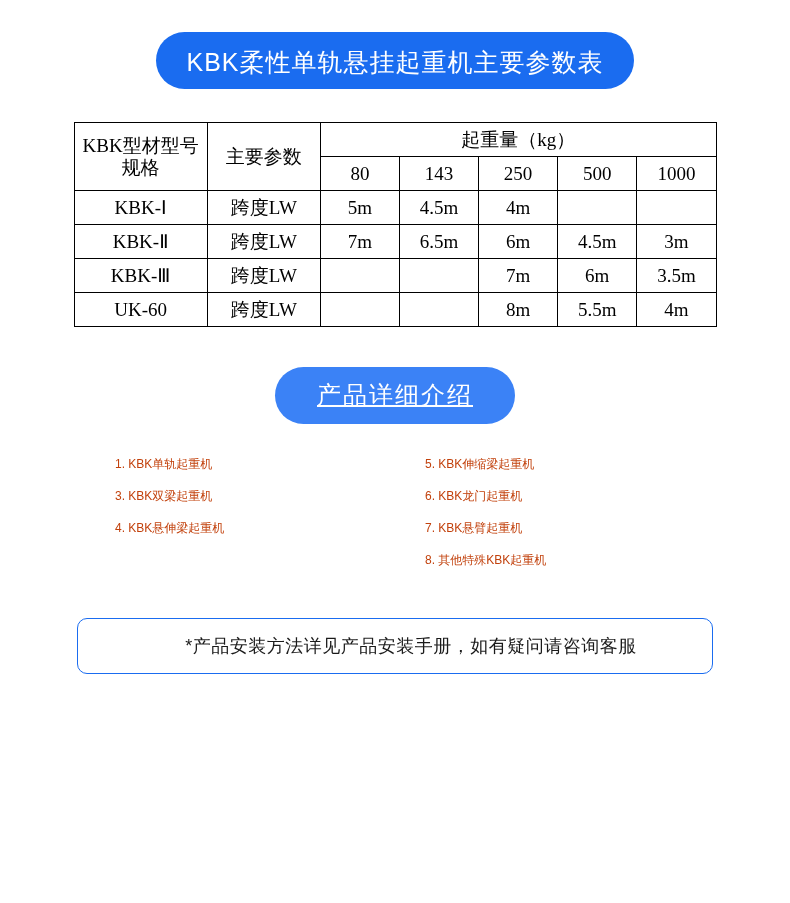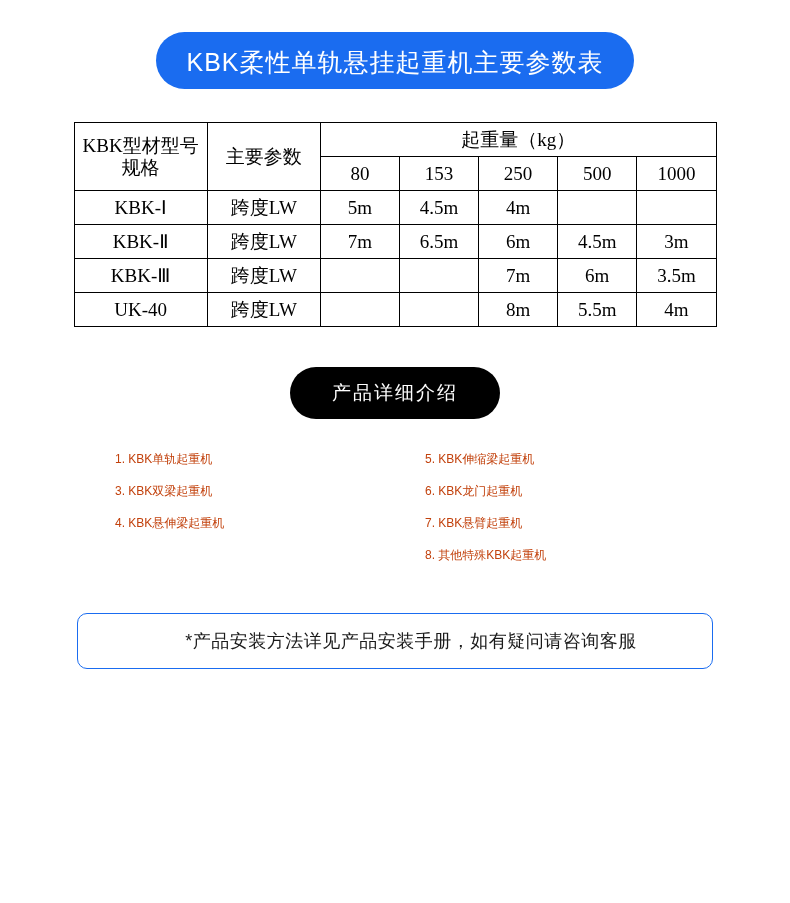--- a/index.html
+++ b/index.html
@@ -69,28 +69,29 @@
   .col-param { width: 113px; }
   .col-cap   { width: 79px; }
 
   
   .section-pill-wrap {
     text-align: center;
     margin-top: 40px;
   }
   .section-pill {
     display: inline-block;
-    background: #000000;
+    background: #3b82f6;
     color: #ffffff;
-    font-size: 19px;
+    font-size: 24px;
     letter-spacing: 2px;
     padding: 16px 42px 17px 42px;
     border-radius: 34px;
     line-height: 1;
     white-space: nowrap;
+    text-decoration: underline;
   }
 
   
   .body-text {
     margin: 38px auto 0 auto;
     width: 700px;
     font-size: 16.5px;
     line-height: 31px;
     color: #2b2b2b;
     text-align: justify;
@@ -157,21 +158,21 @@
         <col class="col-cap">
       </colgroup>
       <tbody>
         <tr>
           <td class="model-head" rowspan="2">KBK型材型号规格</td>
           <td class="param-head" rowspan="2">主要参数</td>
           <td class="cap-head" colspan="5">起重量（kg）</td>
         </tr>
         <tr>
           <td class="sub-head">80</td>
-          <td class="sub-head">153</td>
+          <td class="sub-head">143</td>
           <td class="sub-head">250</td>
           <td class="sub-head">500</td>
           <td class="sub-head">1000</td>
         </tr>
 
         <tr>
           <td class="c-center">KBK-Ⅰ</td>
           <td class="c-center">跨度LW</td>
           <td class="cell-val">5m</td>
           <td class="cell-val">4.5m</td>
@@ -191,21 +192,21 @@
         <tr>
           <td class="c-center">KBK-Ⅲ</td>
           <td class="c-center">跨度LW</td>
           <td class="cell-val"></td>
           <td class="cell-val"></td>
           <td class="cell-val">7m</td>
           <td class="cell-val">6m</td>
           <td class="cell-val">3.5m</td>
         </tr>
         <tr>
-          <td class="c-center">UK-40</td>
+          <td class="c-center">UK-60</td>
           <td class="c-center">跨度LW</td>
           <td class="cell-val"></td>
           <td class="cell-val"></td>
           <td class="cell-val">8m</td>
           <td class="cell-val">5.5m</td>
           <td class="cell-val">4m</td>
         </tr>
       </tbody>
     </table>
   </div>

